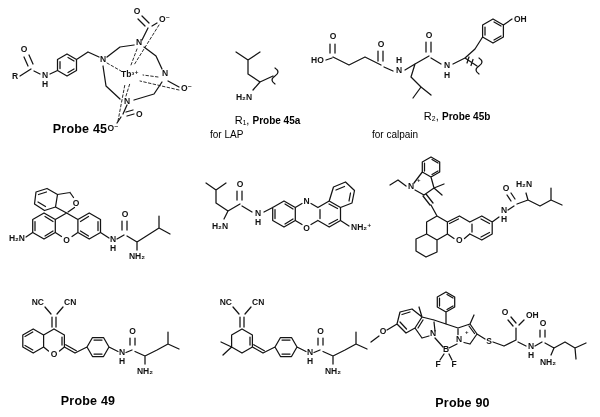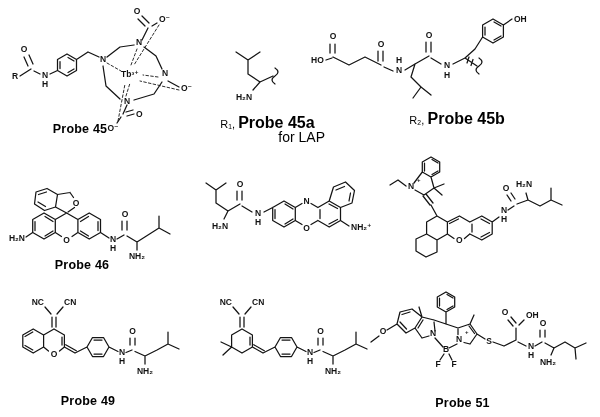--- a/index.html
+++ b/index.html
@@ -7,22 +7,22 @@
     position:relative; width:600px; height:417px; background:#ffffff;
     font-family:"Liberation Sans","DejaVu Sans",sans-serif; overflow:hidden;
   }
   svg.struct { position:absolute; overflow:visible; }
   svg .b  { stroke:#141414; stroke-width:1.25; fill:none; stroke-linecap:round; stroke-linejoin:round; }
   svg .d  { stroke:#141414; stroke-width:0.9; fill:none; stroke-dasharray:2.6 2.2; stroke-linecap:round; }
   svg text { font-family:"Liberation Sans","DejaVu Sans",sans-serif; font-size:8.5px; font-weight:700; fill:#111; }
   svg text.chg { font-size:6px; }
   .plabel { position:absolute; font-weight:700; font-size:12.5px; color:#000; text-align:center; letter-spacing:0.2px; }
   .plabel-mixed { position:absolute; font-size:11px; color:#000; text-align:center; }
-  .plabel-mixed b { font-size:16px; }
-  .pnote { position:absolute; font-size:14px; color:#000; text-align:right; }
+  .plabel-mixed b { font-size:10px; }
+  .pnote { position:absolute; font-size:10px; color:#000; text-align:left; }
 </style>
 </head>
 <body>
 
 <div class="canvas">
 
   <svg class="struct" style="left:6px;top:4px" width="200" height="132">
     <g>
       <path class="b" d="
         M14,72 L25,65 M22,62 L18,53 M27,60 L23,51 M28,67 L34,70 M44,70 L51.5,66.5
@@ -94,20 +94,21 @@
     <text x="96" y="67" text-anchor="middle">N</text>
     <text x="126" y="32" text-anchor="middle">O</text>
     <text x="144" y="62" text-anchor="middle">N</text>
     <text x="144" y="72" text-anchor="middle">H</text>
     <text x="211" y="16">OH</text>
   </svg>
   <div class="plabel-mixed" style="left:372px;top:110px;width:170px">
     <span>R₂,</span>
     <b>Probe 45b</b>
   </div>
+  <div class="pnote" style="left:372px;top:129px;width:170px">for calpain</div>
 
   <svg class="struct" style="left:8px;top:150px" width="182" height="112">
     <g>
       <path class="b" d="
         M36,63 L47.3,69.5 L47.3,82.5 L36,89 L24.7,82.5 L24.7,69.5 Z
         M27,71.5 L27,80.5 M37,66.5 L45,71.5 M45,81 L37,86
         M47.3,69.5 L58.6,63 L69.9,69.5 M47.3,82.5 L53.5,86.5 M69.9,82.5 L64,86.5
         M81.2,63 L92.5,69.5 L92.5,82.5 L81.2,89 L69.9,82.5 L69.9,69.5 Z
         M90,71.5 L90,80.5 M80.5,66.5 L72.5,71.5 M72.5,81 L80.5,86
         M58.6,63 L47.5,57 L49.5,44.5 L62,42.5 M62,42.5 L65.5,47.5 M66.5,57.5 L60,62
@@ -120,21 +121,20 @@
         M129,92 L140,85 L151,78 M151,78 L162,84 M151,78 L151,66"></path>
     </g>
     <text x="58.6" y="92.5" text-anchor="middle">O</text>
     <text x="68" y="55.5" text-anchor="middle">O</text>
     <text x="17" y="91" text-anchor="end">H₂N</text>
     <text x="105" y="92" text-anchor="middle">N</text>
     <text x="105" y="101" text-anchor="middle">H</text>
     <text x="117" y="67" text-anchor="middle">O</text>
     <text x="129" y="109" text-anchor="middle">NH₂</text>
   </svg>
-  <div class="plabel" style="left:12px;top:258px;width:140px">Probe 46</div>
 
   <svg class="struct" style="left:196px;top:162px" width="196" height="96">
     <g>
       <path class="b" d="
         M10,21 L20,28 M30,21 L20,28 M20,28 L20,41 M20,41 L32,49
         M32,49 L28,57 M32,49 L44,42
         M41,38 L41,29 M46,38 L46,29
         M46,44 L56,50 M68,50 L76.7,45.5
         M88,39 L99.3,45.5 L99.3,58.5 L88,65 L76.7,58.5 L76.7,45.5 Z
         M79,47.5 L79,56.5 M89,42 L97,47 M97,57 L89,62
@@ -270,15 +270,15 @@
     <text x="92" y="79" text-anchor="middle">F</text>
     <text x="21" y="46" text-anchor="middle">O</text>
     <text x="127" y="56" text-anchor="middle">S</text>
     <text x="143" y="27" text-anchor="middle">O</text>
     <text x="164" y="30">OH</text>
     <text x="169" y="61" text-anchor="middle">N</text>
     <text x="169" y="70" text-anchor="middle">H</text>
     <text x="181" y="38" text-anchor="middle">O</text>
     <text x="186" y="77" text-anchor="middle">NH₂</text>
   </svg>
-  <div class="plabel" style="left:395px;top:396px;width:135px">Probe 51</div>
+  <div class="plabel" style="left:395px;top:396px;width:135px">Probe 90</div>
 
 </div>
 
 </body></html>

